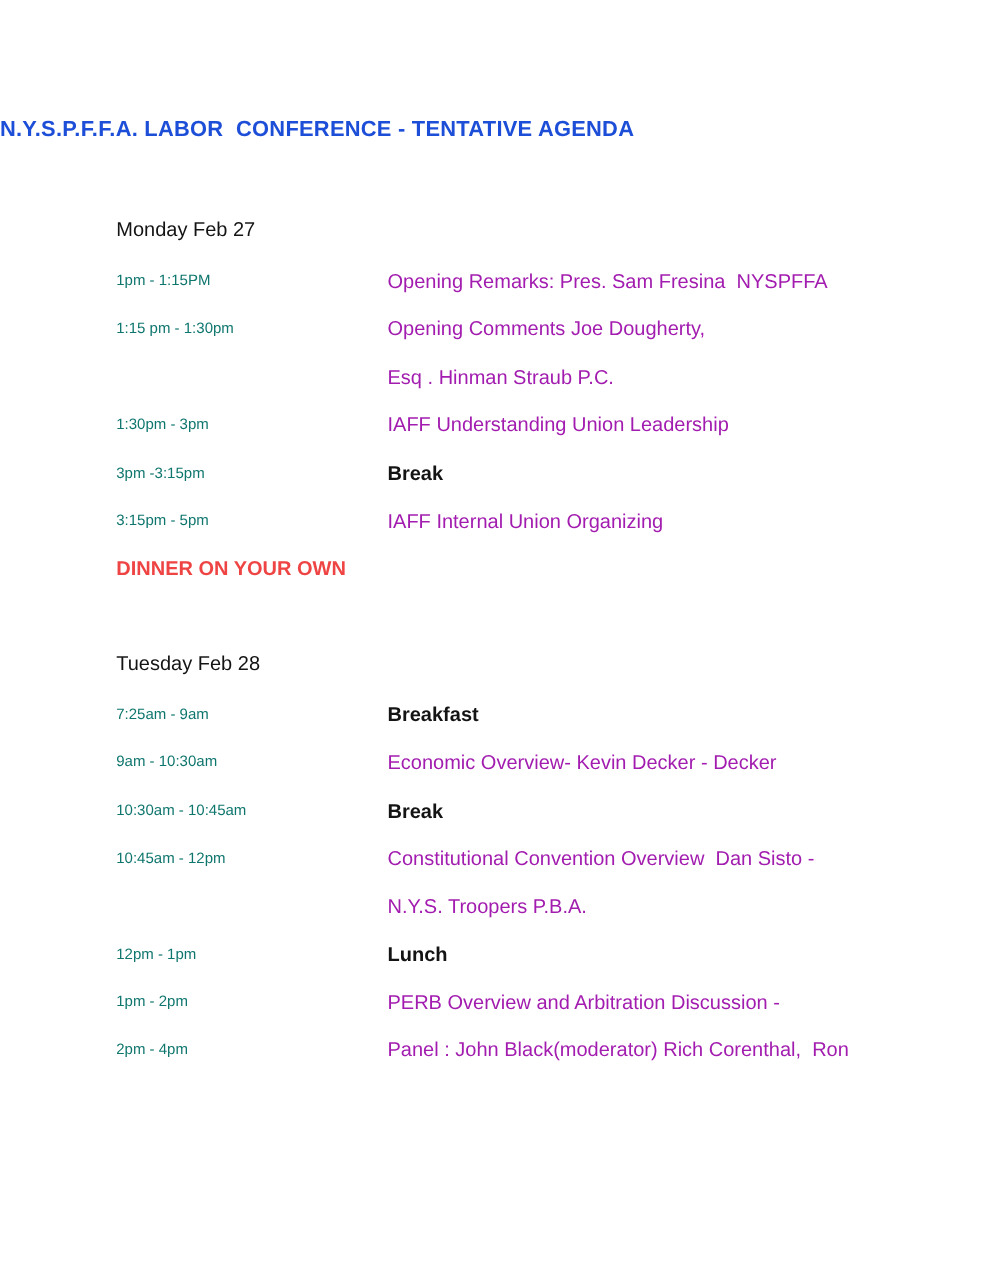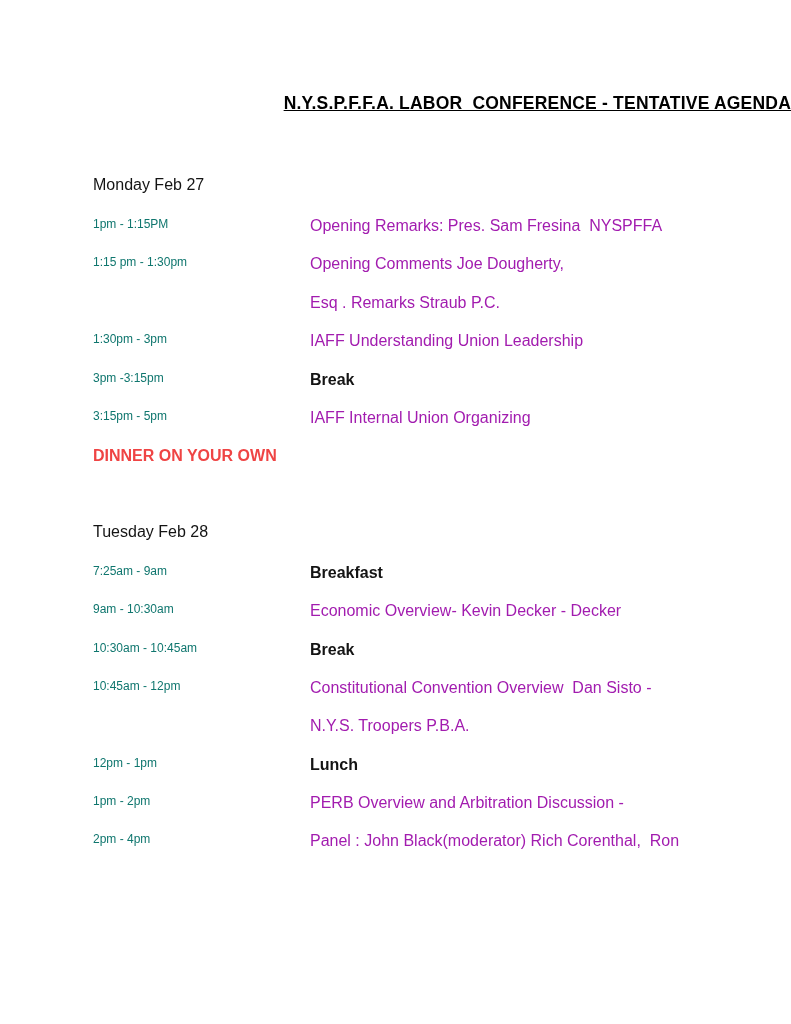--- a/index.html
+++ b/index.html
@@ -14,27 +14,26 @@
     background: #ffffff;
     font-family: "Liberation Sans", sans-serif;
     color: #1a1a1a;
     overflow: hidden;
   }
   .doc-title {
     position: absolute;
     top: 93px;
     left: 0;
     width: 100%;
-    text-align: right;
+    text-align: left;
     font-size: 17.5px;
     font-weight: bold;
     letter-spacing: 0.2px;
     white-space: pre;
-    color: #000000;
-    text-decoration: underline;
+    color: #1d4ed8;
   }
   .agenda {
     position: absolute;
     top: 176px;
     left: 93px;
     width: 680px;
   }
   .section-heading {
     height: 41px;
     font-size: 16px;
@@ -90,21 +89,21 @@
       <div class="row">
         <div class="time-cell">1pm - 1:15PM</div>
         <div class="desc-cell">Opening Remarks: Pres. Sam Fresina  NYSPFFA</div>
       </div>
       <div class="row">
         <div class="time-cell">1:15 pm - 1:30pm</div>
         <div class="desc-cell">Opening Comments Joe Dougherty,</div>
       </div>
       <div class="row">
         <div class="time-cell"></div>
-        <div class="desc-cell">Esq . Remarks Straub P.C.</div>
+        <div class="desc-cell">Esq . Hinman Straub P.C.</div>
       </div>
       <div class="row">
         <div class="time-cell">1:30pm - 3pm</div>
         <div class="desc-cell">IAFF Understanding Union Leadership</div>
       </div>
       <div class="row">
         <div class="time-cell">3pm -3:15pm</div>
         <div class="desc-cell bold">Break</div>
       </div>
       <div class="row">

